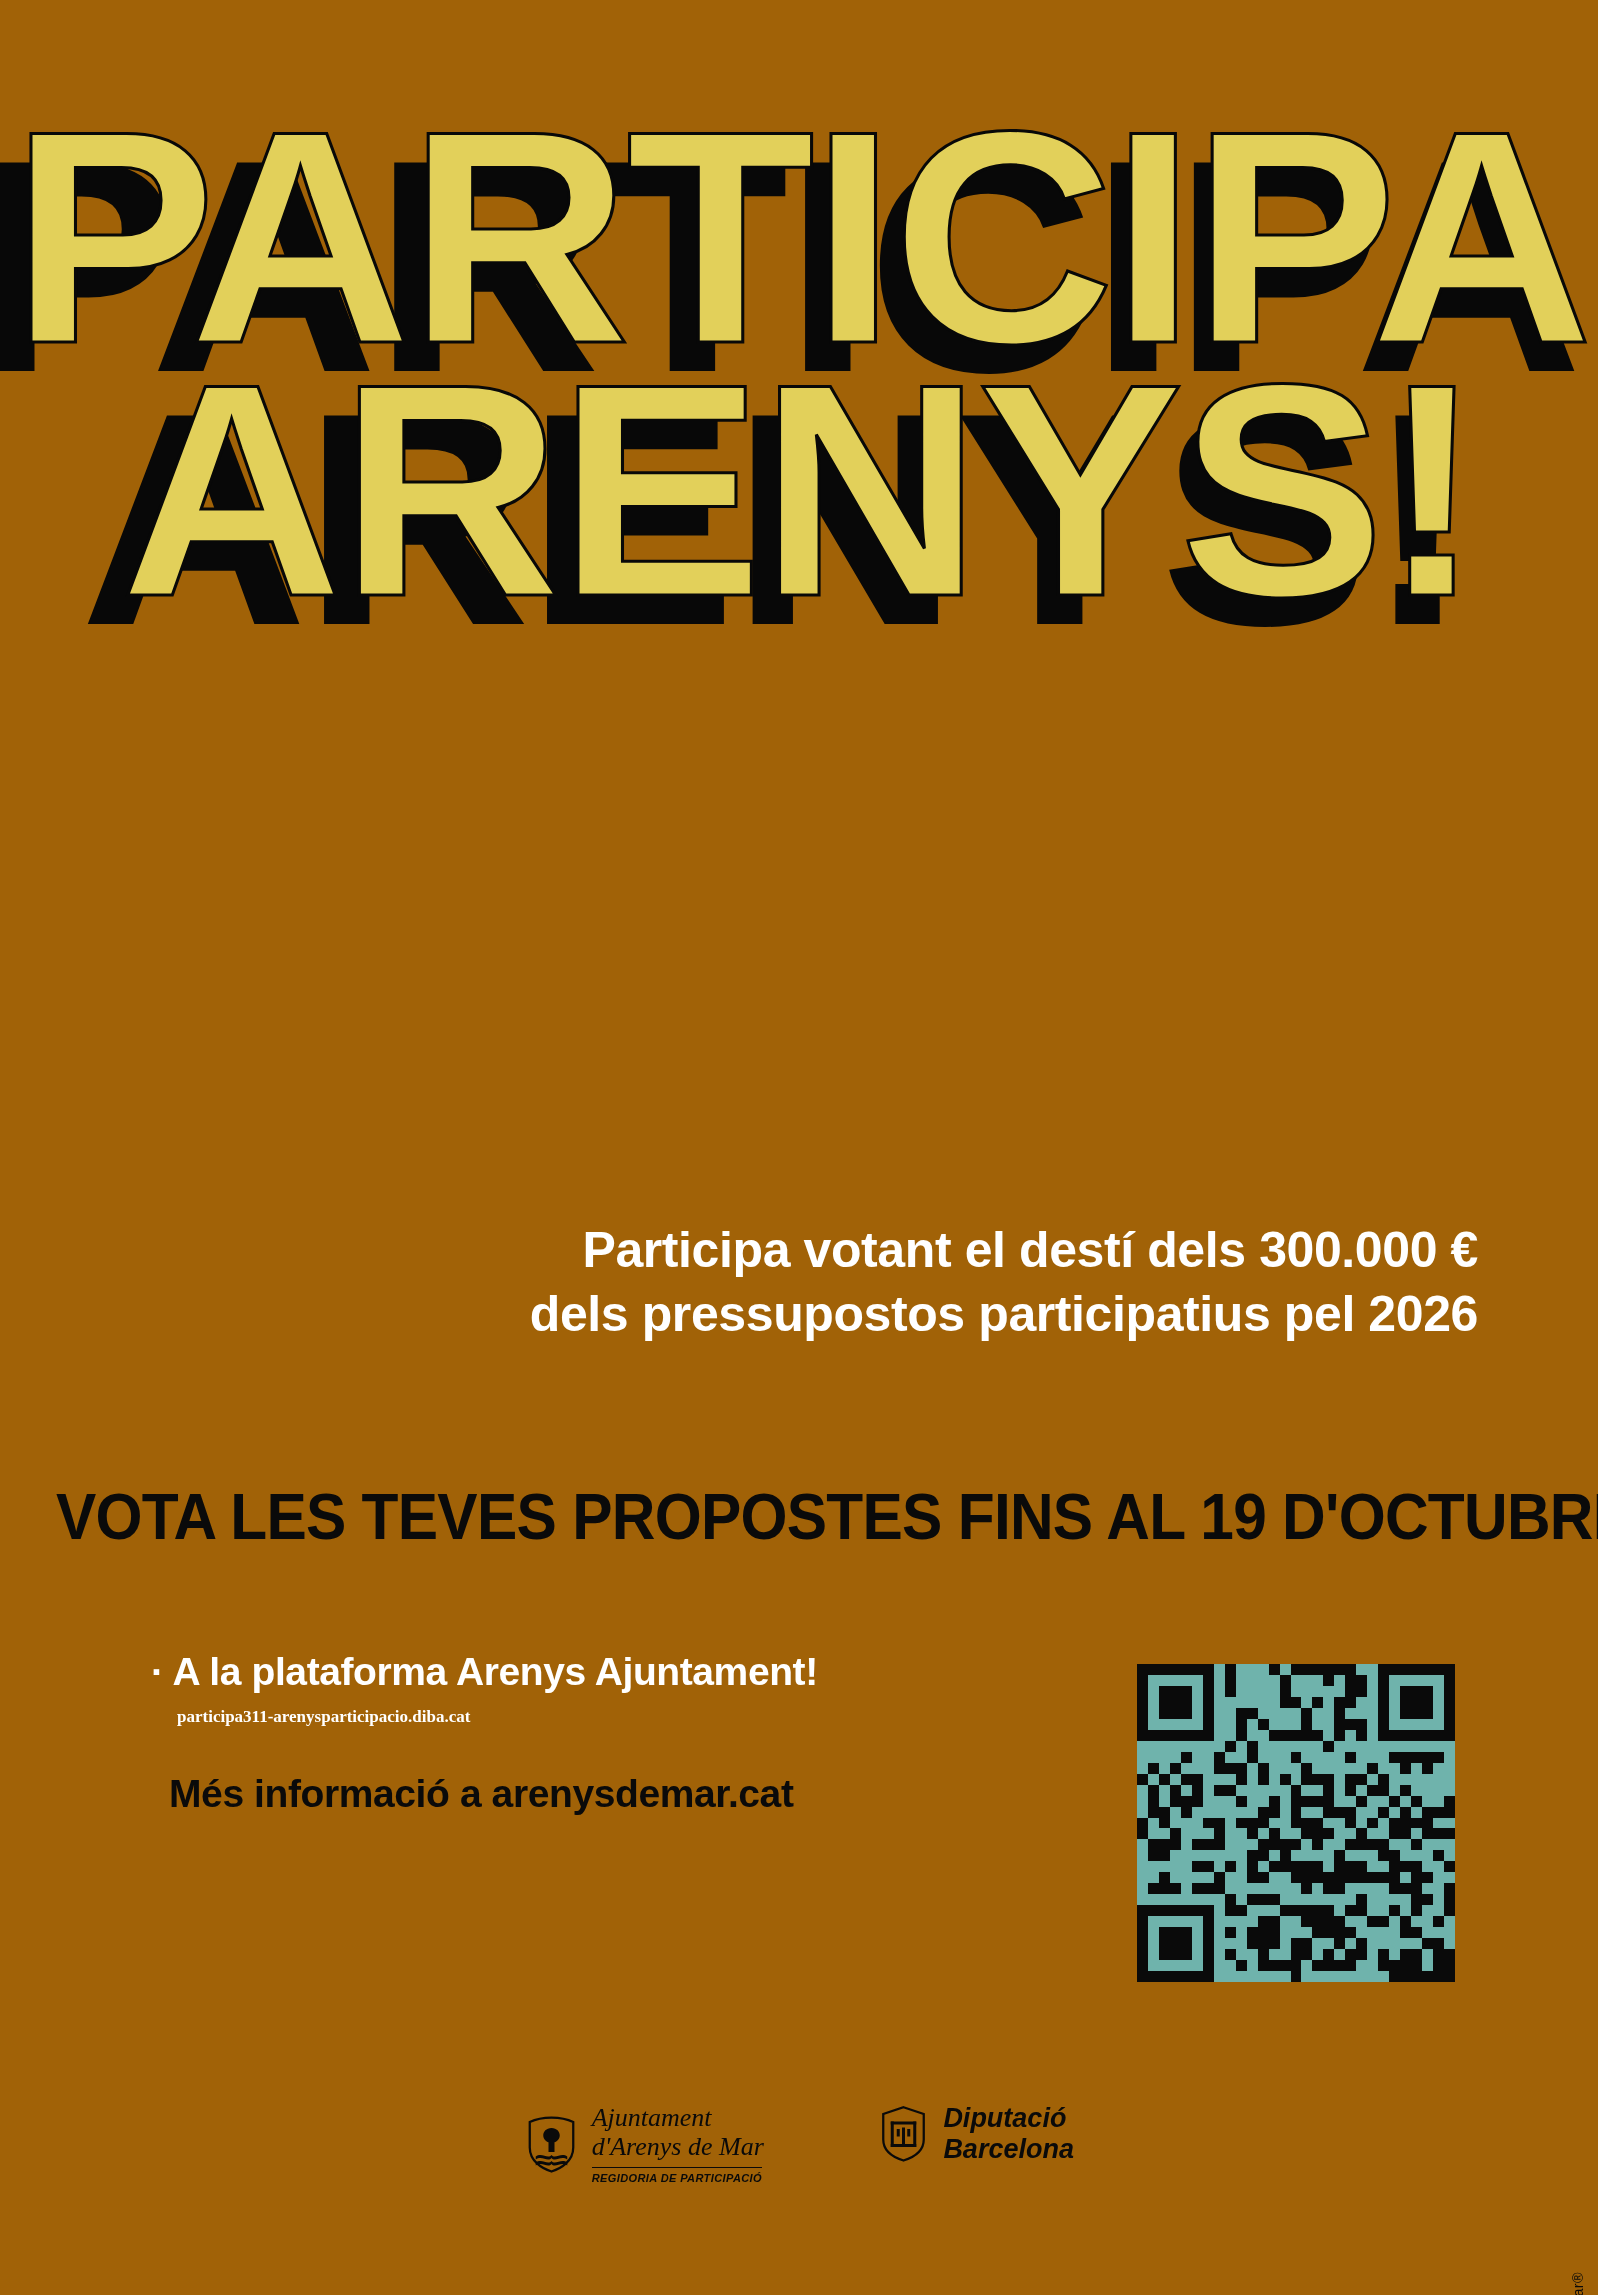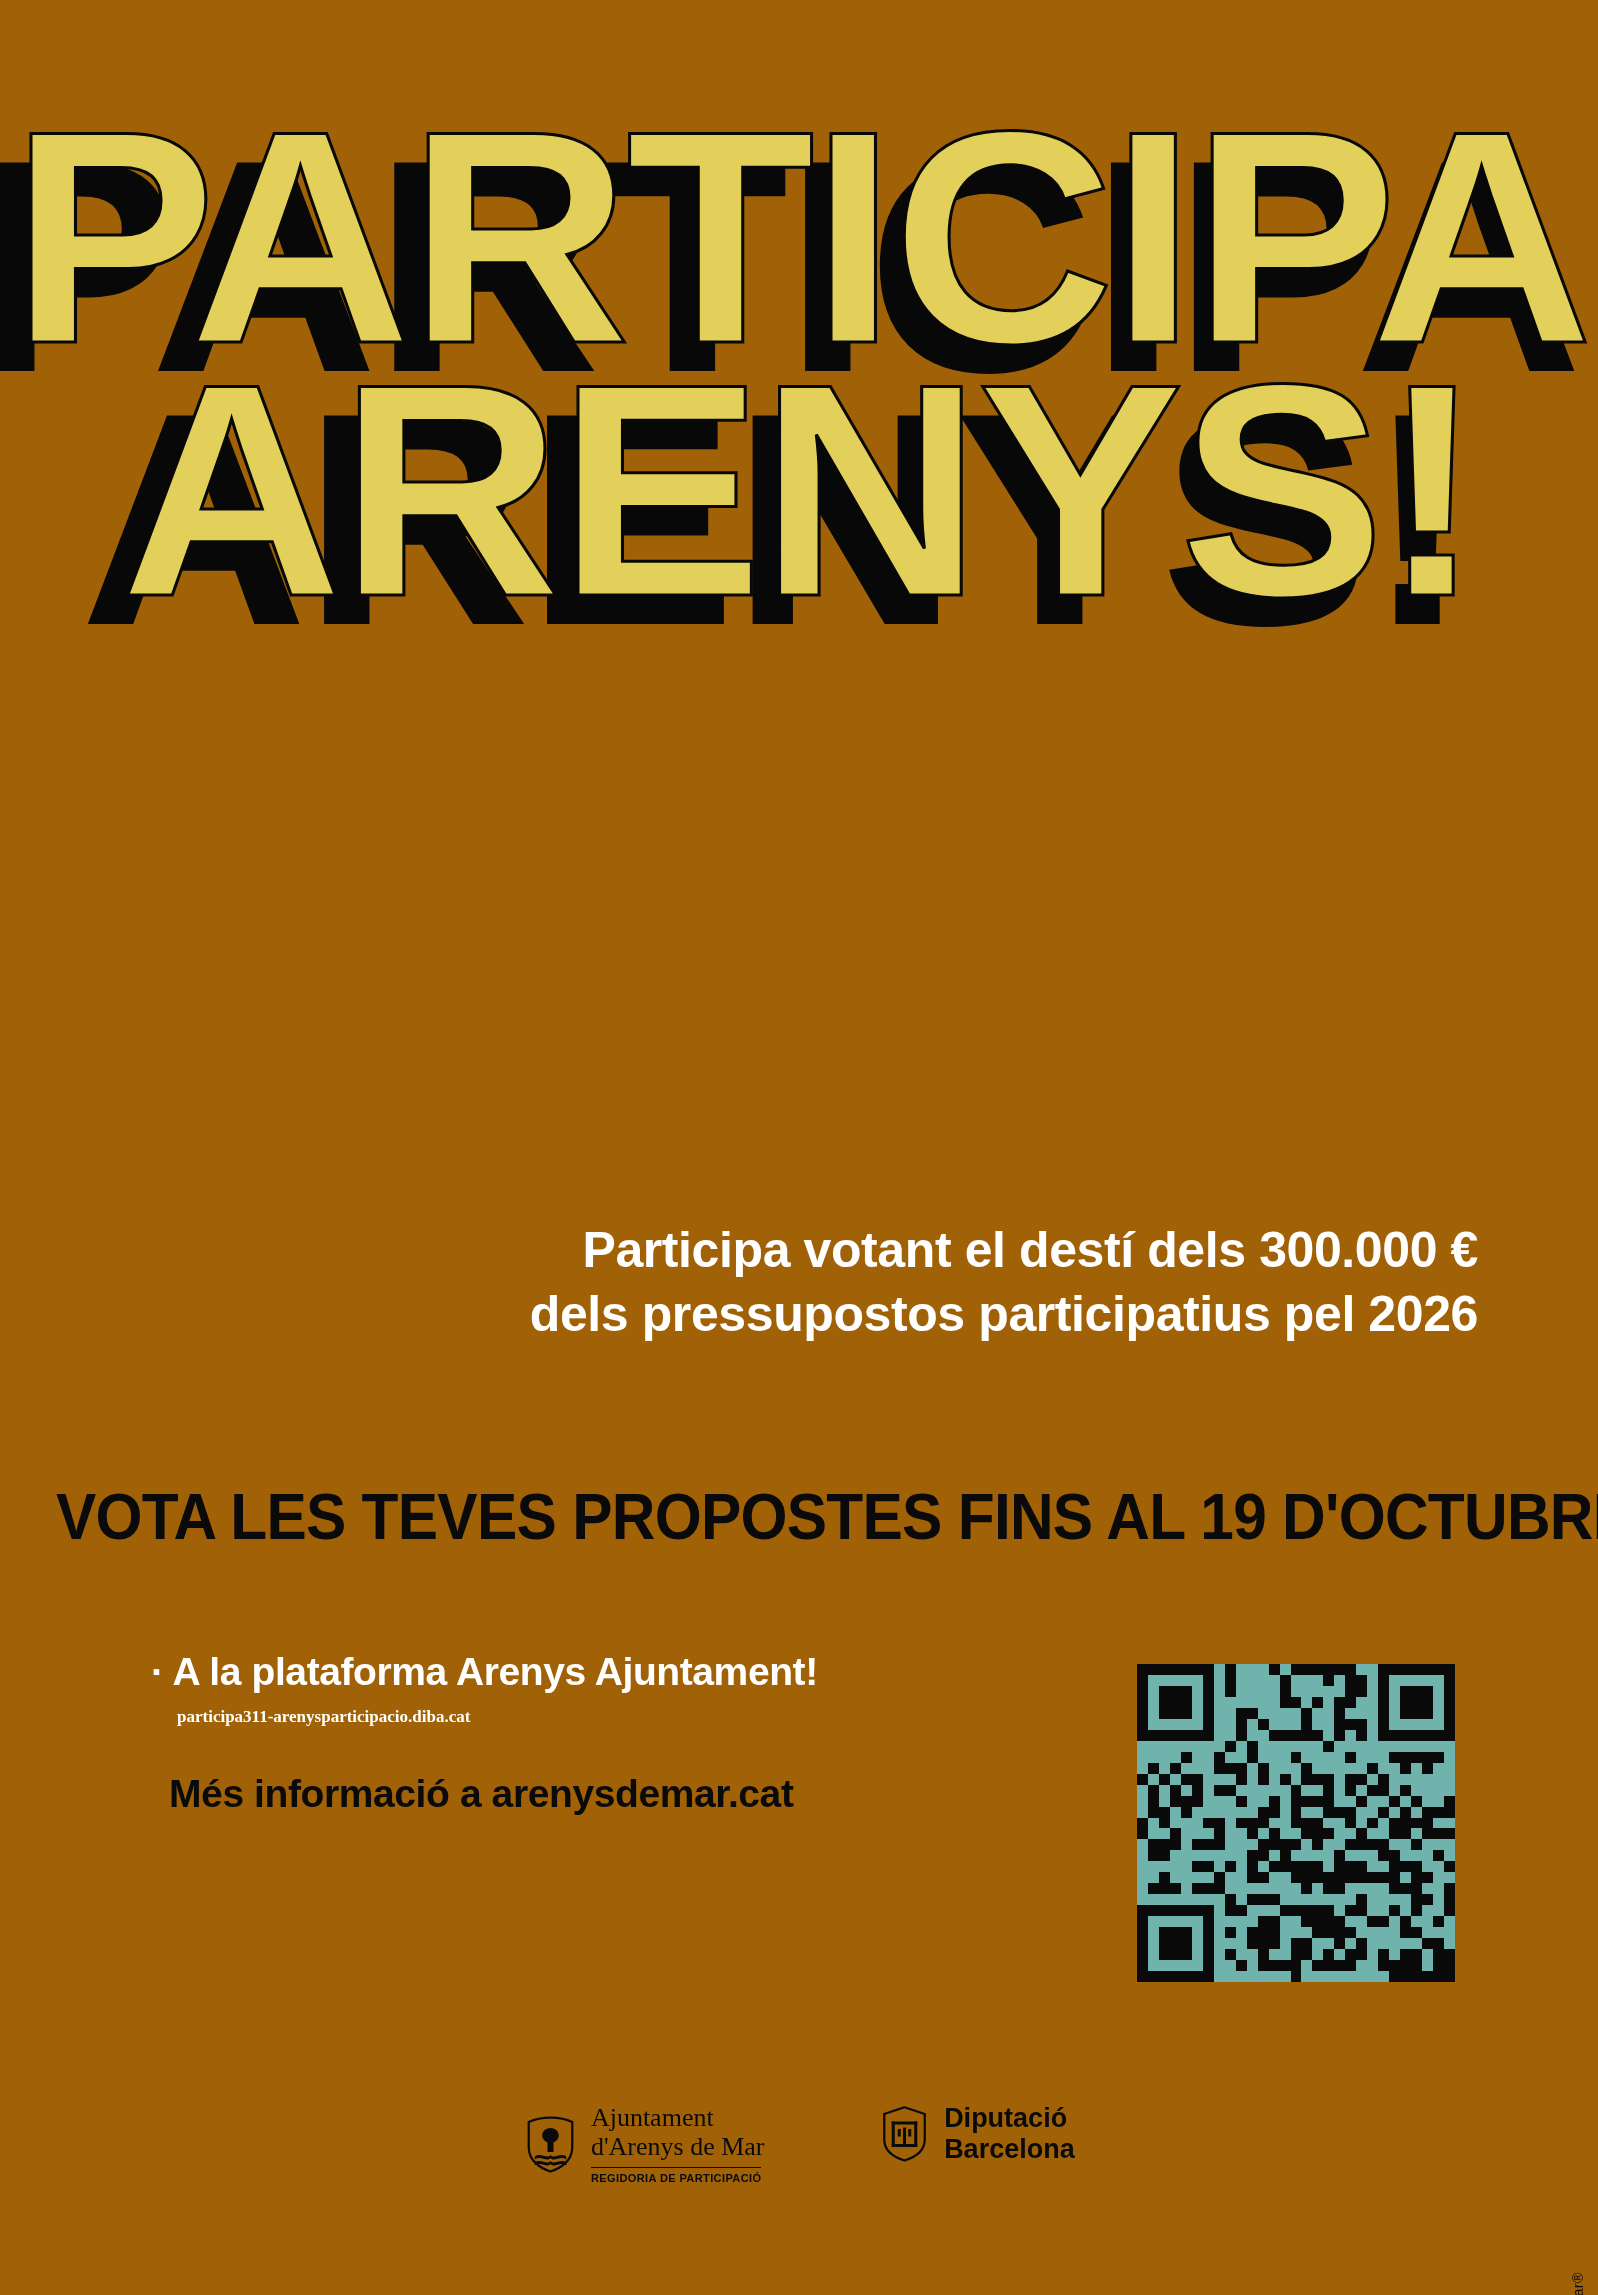--- a/index.html
+++ b/index.html
@@ -158,20 +158,21 @@
   
   .footer {
     position: absolute;
     left: 0;
     right: 0;
     top: 2103px;
     display: flex;
     justify-content: center;
     align-items: flex-start;
     gap: 113px;
+    font-style: italic;
   }
   .logo {
     display: flex;
     align-items: center;
     gap: 13.6px;
     color: #0a0a0a;
   }
   .logo-mark {
     width: 53px;
     height: 57px;

